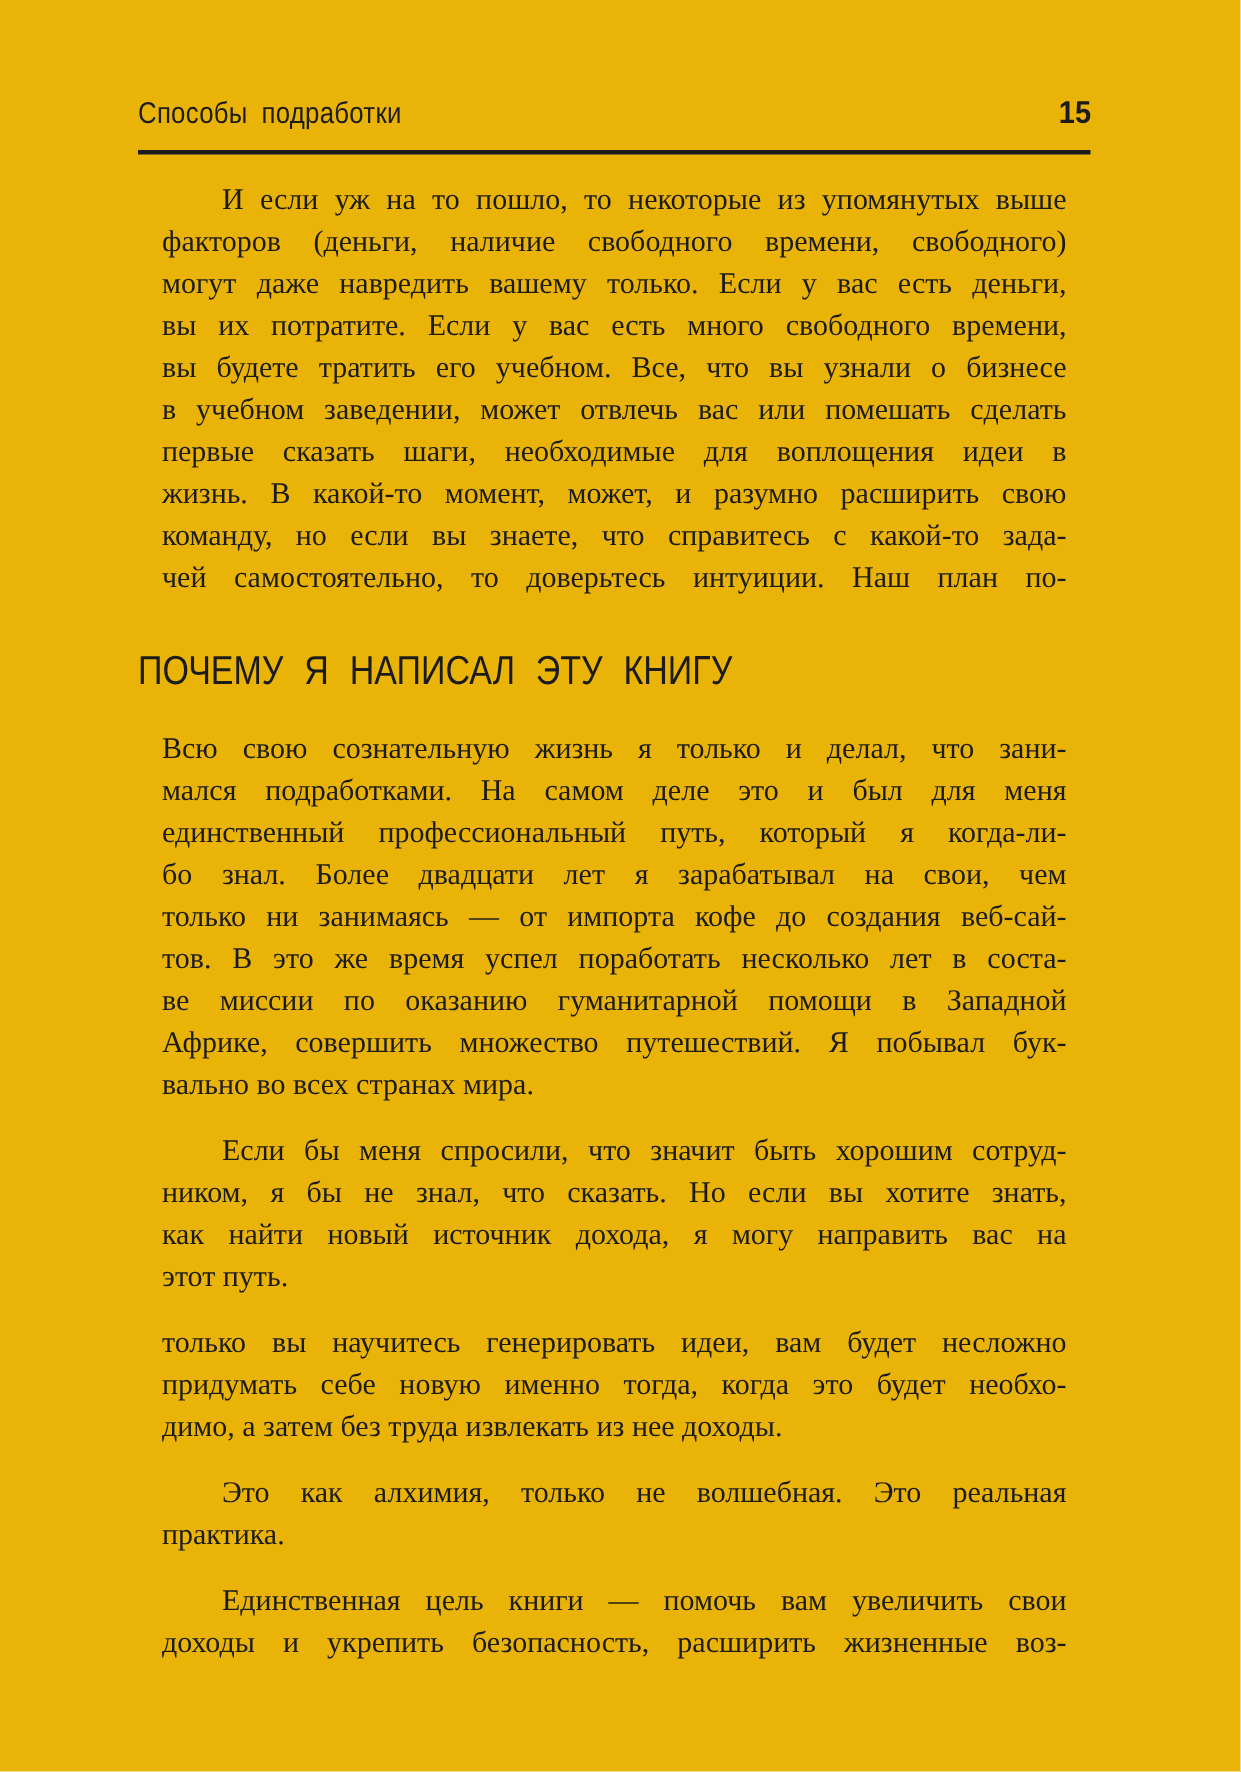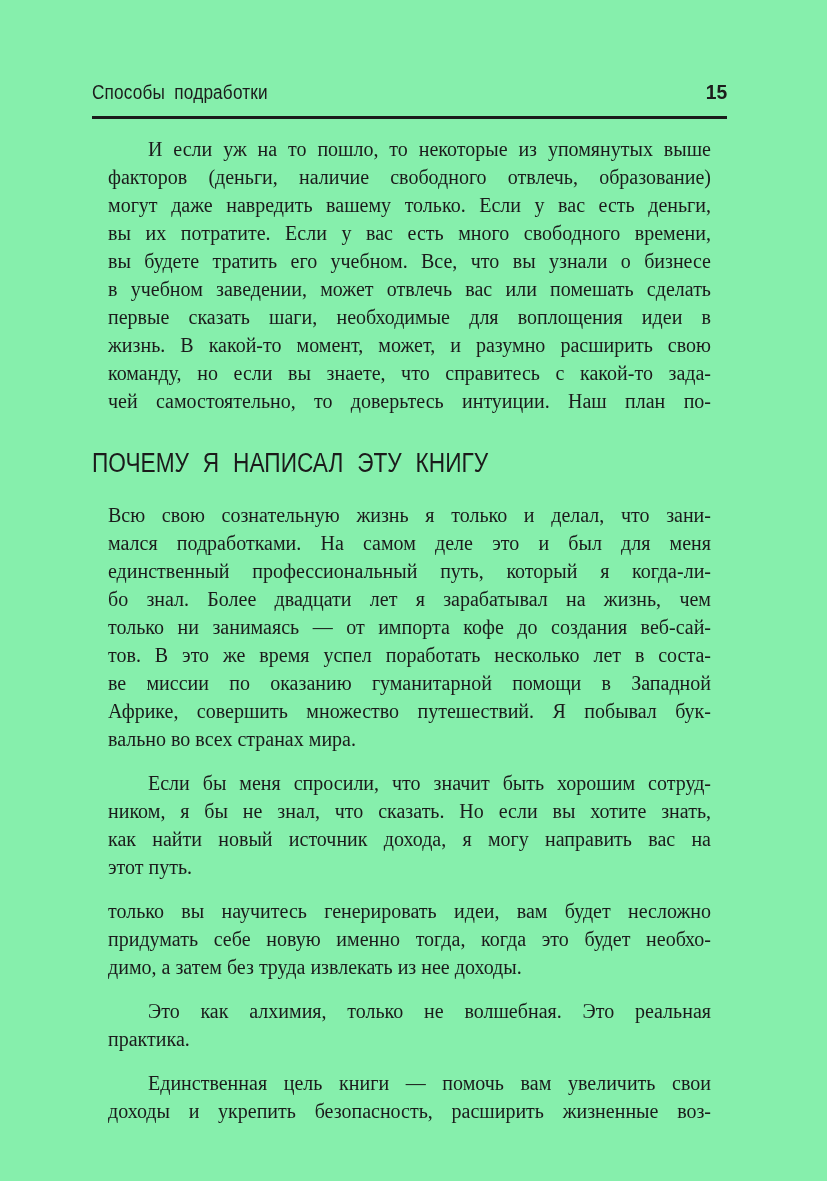--- a/index.html
+++ b/index.html
@@ -4,23 +4,23 @@
 <style>
   html, body {
     margin: 0;
     padding: 0;
     background: #ffffff;
   }
   .page {
     position: relative;
     width: 827px;
     height: 1181px;
-    background: #86efac;
+    background: #eab308;
     box-sizing: border-box;
-    padding: 80px 100px 0 92px;
+    padding: 64px 100px 0 92px;
     overflow: hidden;
   }
   
   .pagehead {
     display: flex;
     justify-content: space-between;
     align-items: baseline;
     font-family: "Liberation Sans", sans-serif;
     color: #1c1c1c;
   }
@@ -89,40 +89,40 @@
     <span class="head-title">Способы подработки</span>
     <span class="head-num">15</span>
   </header>
 
   <div class="rule"></div>
 
   <main class="body-text">
 
     <p class="para">
       <span class="line indent">И если уж на то пошло, то некоторые из упомянутых выше</span>
-      <span class="line">факторов (деньги, наличие свободного отвлечь, образование)</span>
+      <span class="line">факторов (деньги, наличие свободного времени, свободного)</span>
       <span class="line">могут даже навредить вашему только. Если у вас есть деньги,</span>
       <span class="line">вы их потратите. Если у вас есть много свободного времени,</span>
       <span class="line">вы будете тратить его учебном. Все, что вы узнали о бизнесе</span>
       <span class="line">в учебном заведении, может отвлечь вас или помешать сделать</span>
       <span class="line">первые сказать шаги, необходимые для воплощения идеи в</span>
       <span class="line">жизнь. В какой-то момент, может, и разумно расширить свою</span>
       <span class="line">команду, но если вы знаете, что справитесь с какой-то зада-</span>
       <span class="line">чей самостоятельно, то доверьтесь интуиции. Наш план по-</span>
     </p>
 
     <h2 class="heading">
       <span class="heading-inner">ПОЧЕМУ Я НАПИСАЛ ЭТУ КНИГУ</span>
     </h2>
 
     <p class="para">
       <span class="line">Всю свою сознательную жизнь я только и делал, что зани-</span>
       <span class="line">мался подработками. На самом деле это и был для меня</span>
       <span class="line">единственный профессиональный путь, который я когда-ли-</span>
-      <span class="line">бо знал. Более двадцати лет я зарабатывал на жизнь, чем</span>
+      <span class="line">бо знал. Более двадцати лет я зарабатывал на свои, чем</span>
       <span class="line">только ни занимаясь — от импорта кофе до создания веб-сай-</span>
       <span class="line">тов. В это же время успел поработать несколько лет в соста-</span>
       <span class="line">ве миссии по оказанию гуманитарной помощи в Западной</span>
       <span class="line">Африке, совершить множество путешествий. Я побывал бук-</span>
       <span class="line last">вально во всех странах мира.</span>
     </p>
 
     <p class="para">
       <span class="line indent">Если бы меня спросили, что значит быть хорошим сотруд-</span>
       <span class="line">ником, я бы не знал, что сказать. Но если вы хотите знать,</span>

